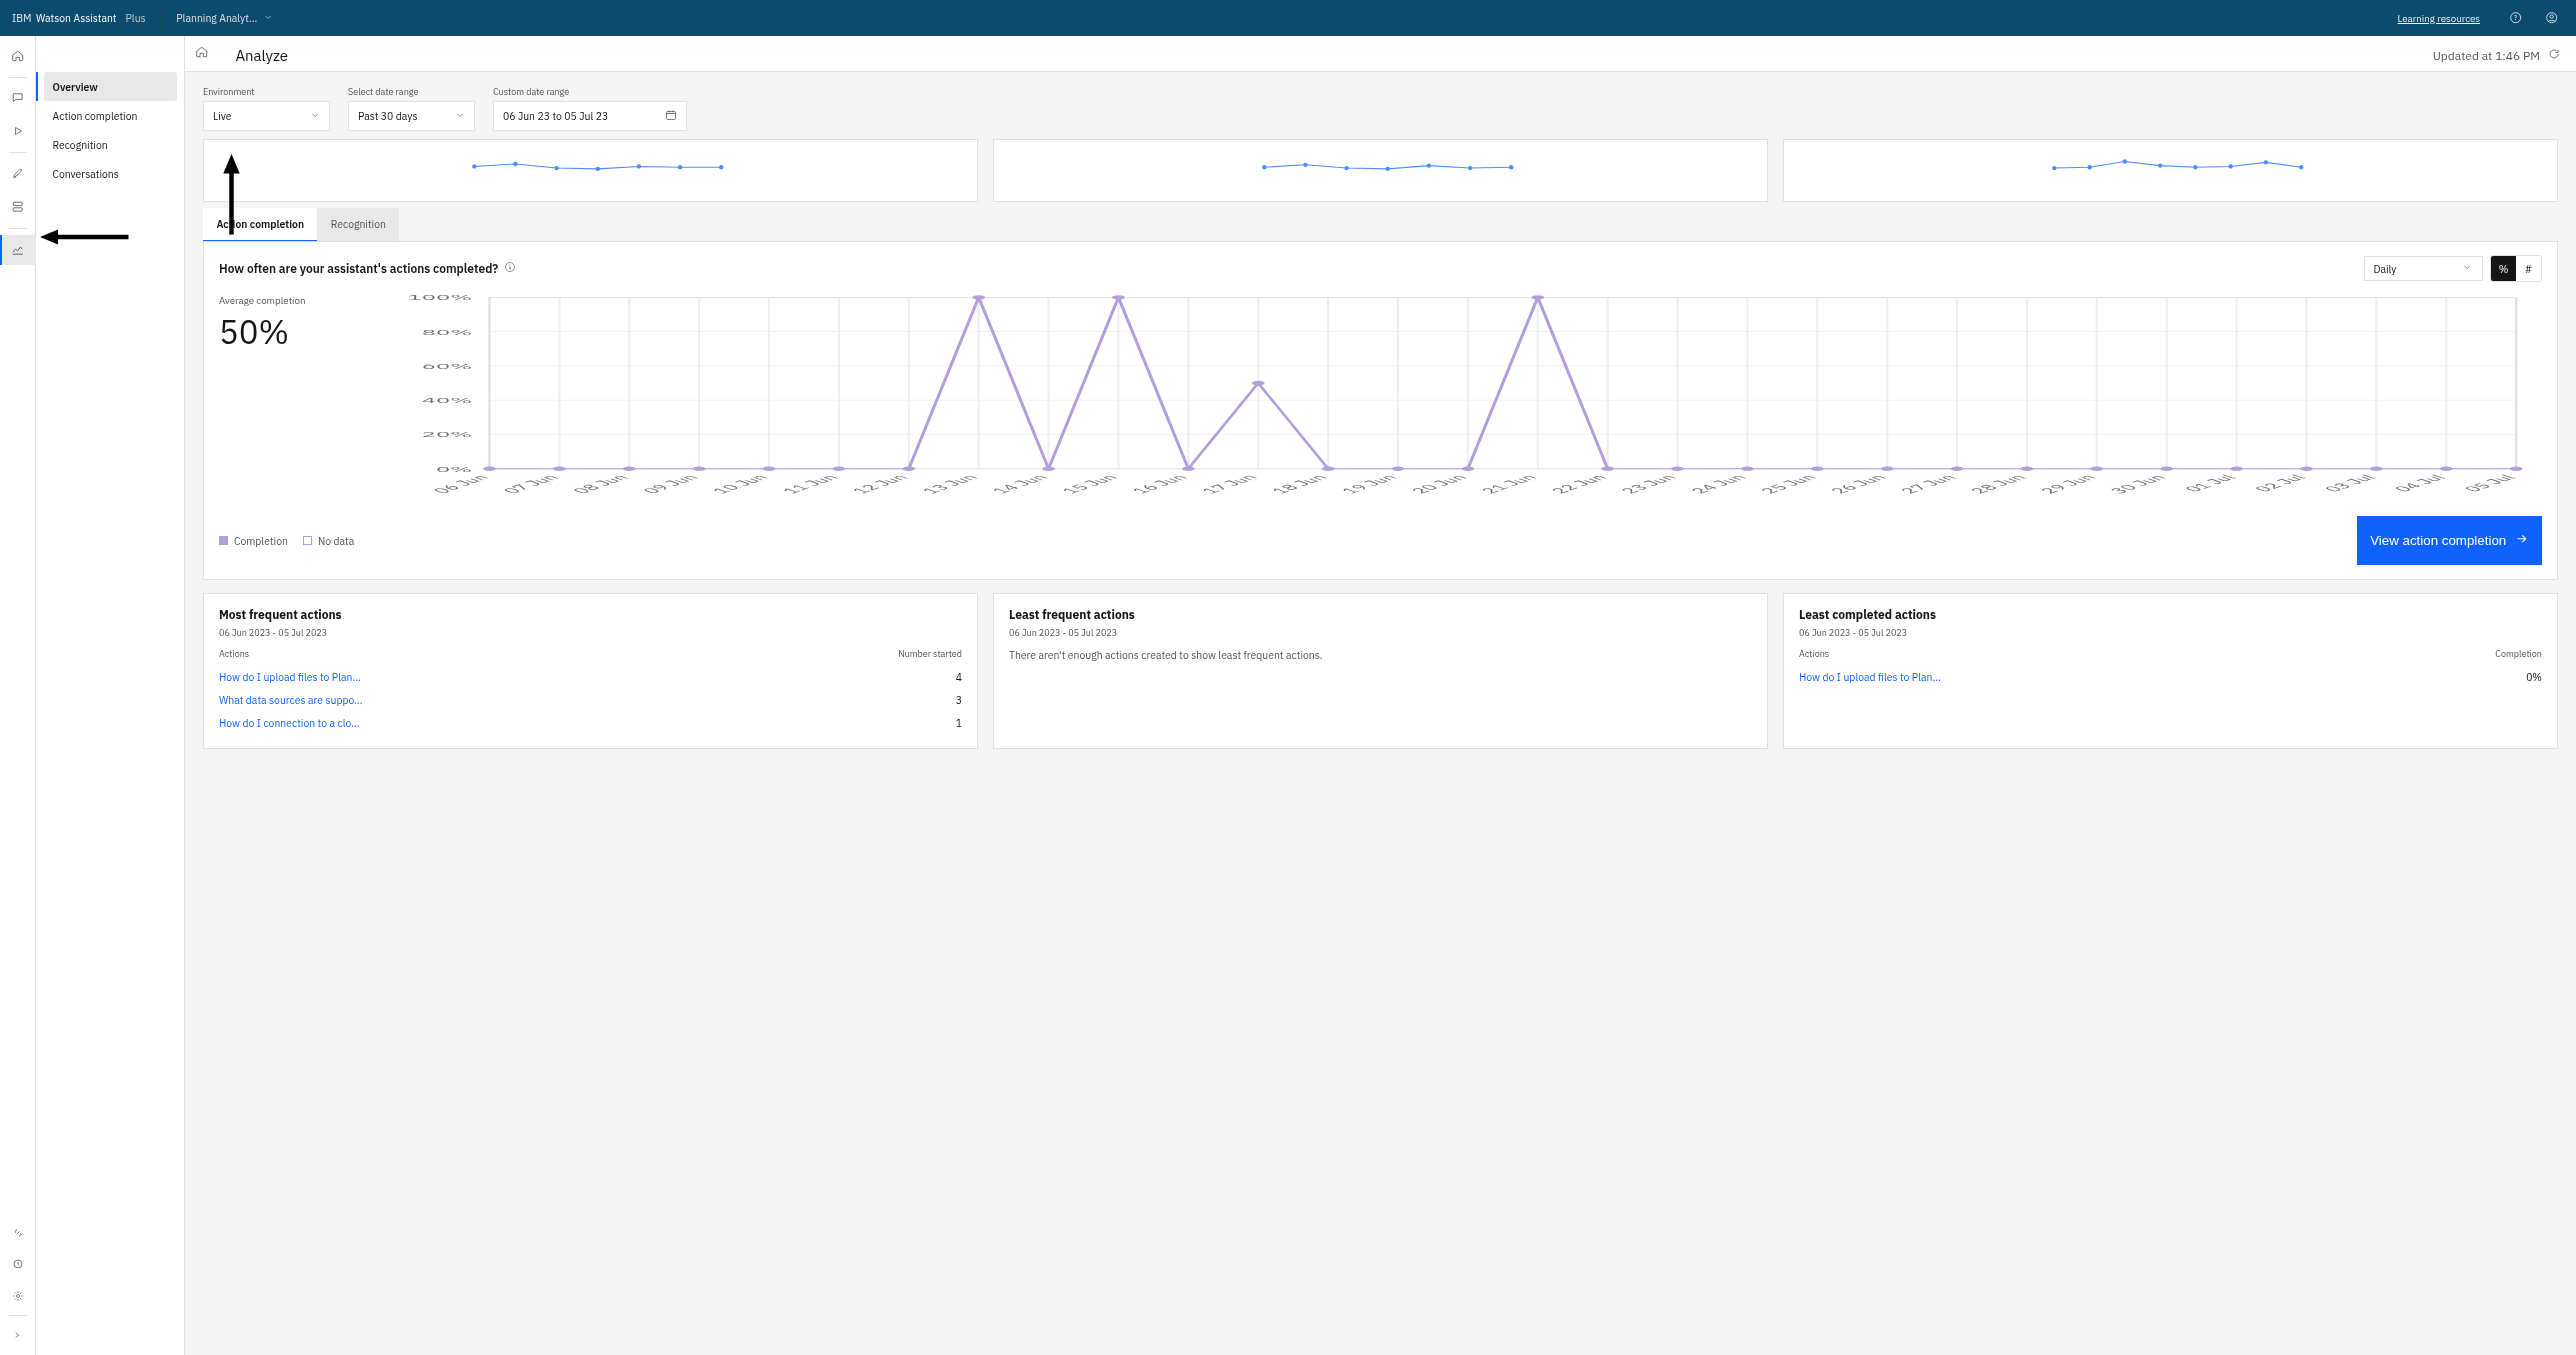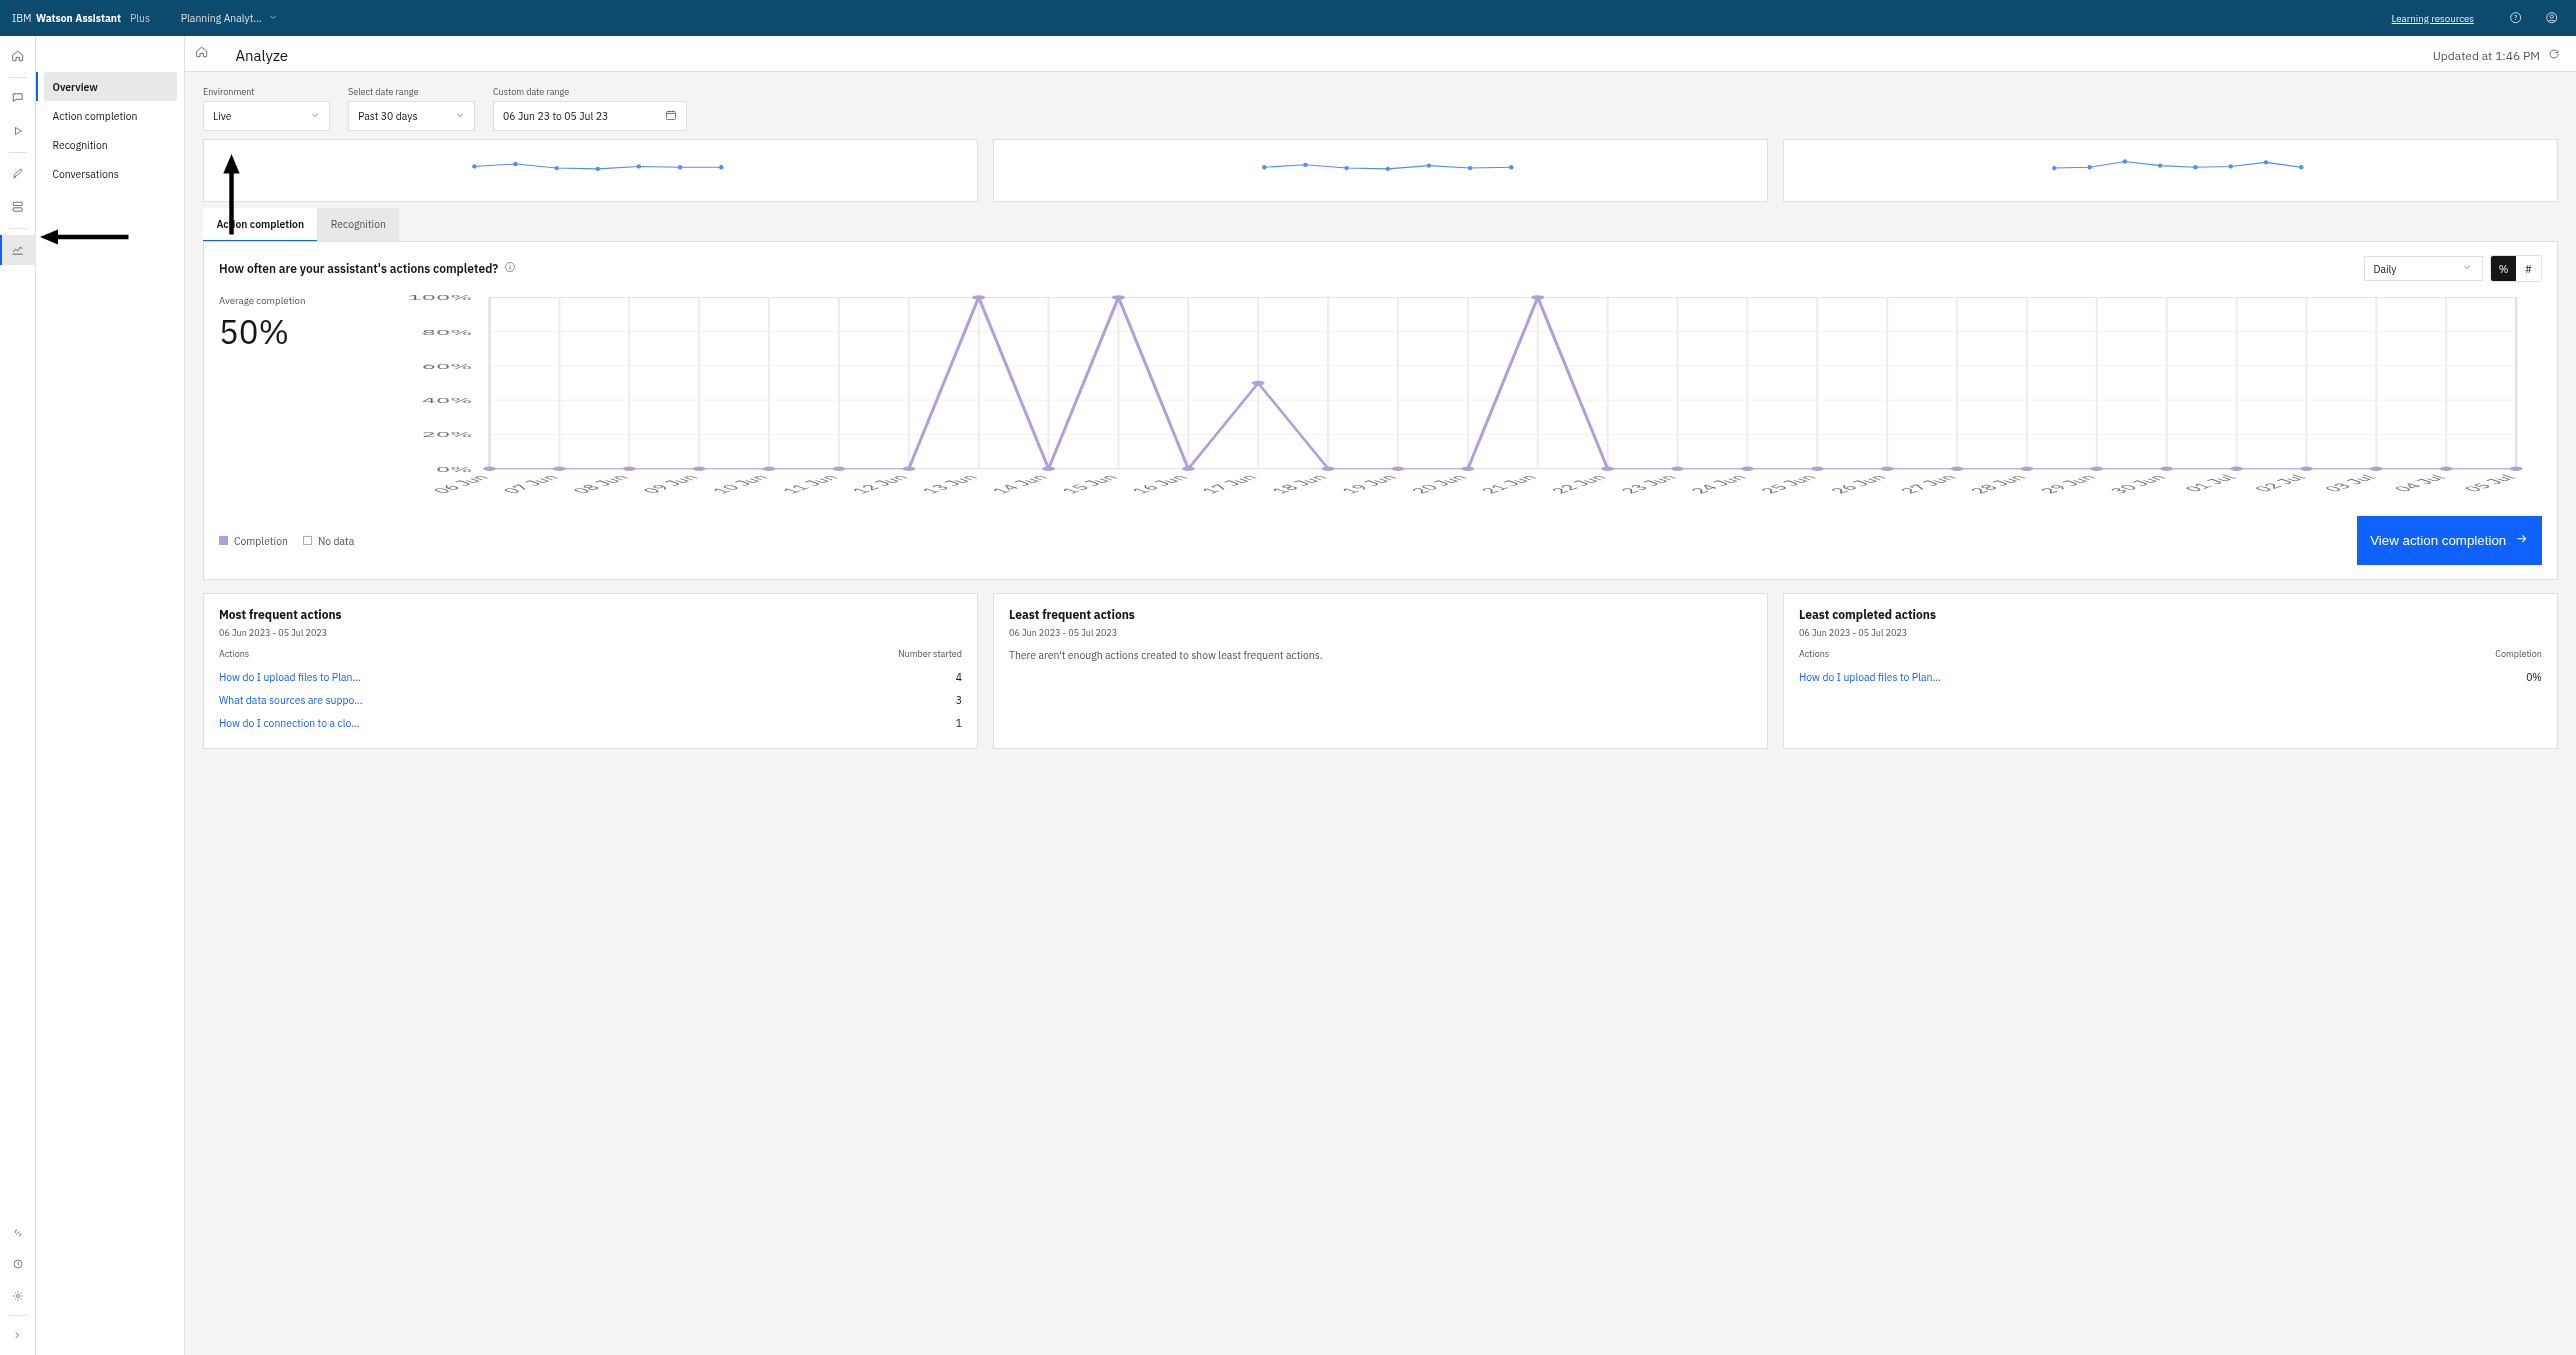--- a/index.html
+++ b/index.html
@@ -8,27 +8,27 @@
     --brand:#0f62fe; --accent:#0f62fe; --purple:#b39ddb; --purple-strong:#8e24aa;
     --mini:#4c8dff;
   }
   *{box-sizing:border-box}
   html,body{margin:0;padding:0}
   body{font-family: "IBM Plex Sans", -apple-system, Segoe UI, Roboto, Helvetica, Arial, sans-serif; color:var(--ink); background:#fff; font-size:10.4px;}
   
   .appbar{height:36px; background:#0c4a6e; color:#fff; display:flex; align-items:center; padding:0 12px; gap:12px}
   .appbar .brand{display:flex;align-items:baseline;gap:4.5px;font-size:10.4px;white-space:nowrap}
   .brand .ibm{font-weight:400;opacity:.9}
-  .brand .wa{font-weight:700}
+  .brand .wa{font-weight:400}
   .brand .tier{font-weight:400;color:#c6c6c6;margin-left:4.5px}
   .appbar .divider{width:0.7px;height:15px;background:#393939;margin:0 3px}
   .appbar .crumb{display:flex;align-items:center;gap:6px;color:#e0e0e0}
   .appbar .crumb .chev{opacity:.8}
   .spacer{flex:1}
-  .appbar .rlink{color:#f4f4f4;font-size:9.7px;margin-right:18px}
+  .appbar .rlink{color:#f4f4f4;font-size:9.7px;margin-right:12px}
   .iconbtn{width:24px;height:24px;display:inline-flex;align-items:center;justify-content:center;color:#f4f4f4;border-radius:3px}
 
   
   .shell{display:flex;min-height:calc(100vh - 36px)}
   .rail{width:36px;background:#fff;border-right:0.7px solid var(--border);display:flex;flex-direction:column;align-items:center;padding-top:4.5px;gap:3px}
   .rail .ritem{width:36px;height:30px;display:flex;align-items:center;justify-content:center;color:#525252;position:relative}
   .rail .ritem.active{background:#e8e8e8}
   .rail .ritem.active::before{content:"";position:absolute;left:0;top:0;bottom:0;width:2.2px;background:var(--brand)}
   .rail .bottom{margin-top:auto;display:flex;flex-direction:column;align-items:center;gap:1.5px;padding-bottom:4.5px}
   .rail .hr{width:18px;height:0.7px;background:var(--border);margin:3px 0}

